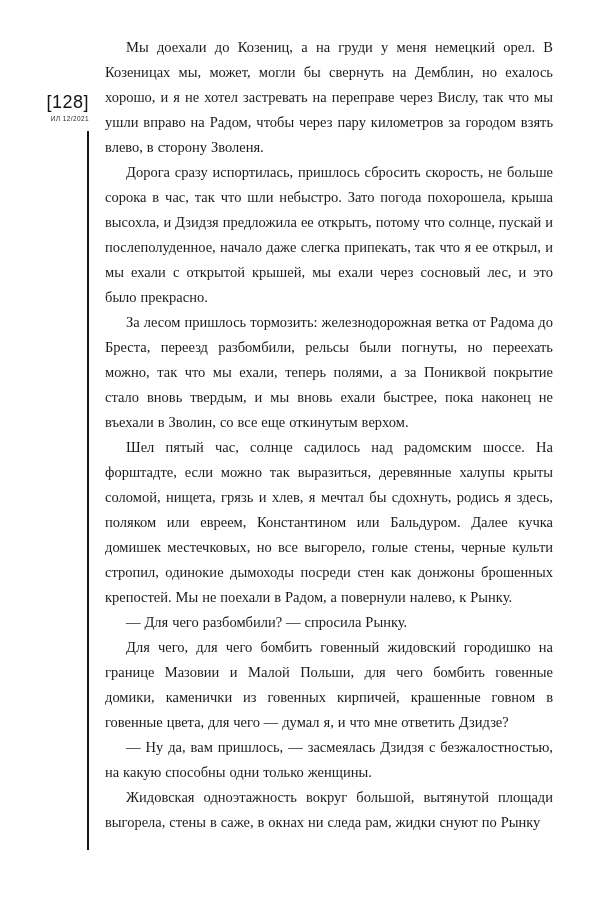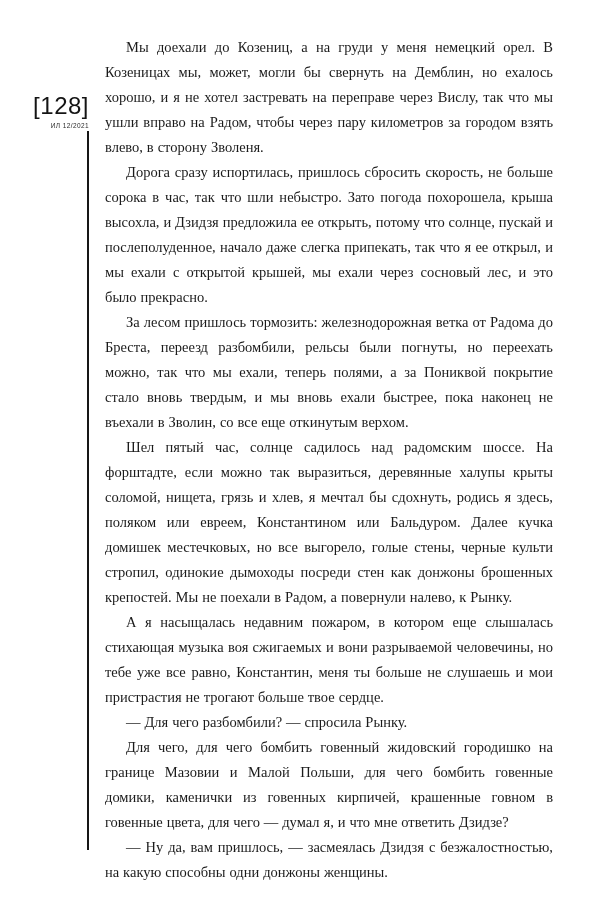--- a/index.html
+++ b/index.html
@@ -18,21 +18,21 @@
   
   .margin-block {
     position: absolute;
     left: 0;
     top: 92px;
     width: 89px;
     text-align: right;
   }
   .page-number {
     font-family: "Liberation Sans", sans-serif;
-    font-size: 24px;
+    font-size: 18px;
     font-weight: 400;
     color: #141414;
     letter-spacing: 0.5px;
     line-height: 1.15;
   }
   .journal-label {
     font-family: "Liberation Sans", sans-serif;
     font-size: 6.5px;
     color: #2a2a2a;
     letter-spacing: 0.4px;
@@ -72,17 +72,17 @@
   <div class="journal-label">ИЛ 12/2021</div>
 </div>
 
 <div class="margin-rule"></div>
 
 <div class="text-column">
   <p>Мы доехали до Козениц, а на груди у меня немецкий орел. В Козеницах мы, может, могли бы свернуть на Демблин, но ехалось хорошо, и я не хотел застревать на переправе через Вислу, так что мы ушли вправо на Радом, чтобы через пару километров за городом взять влево, в сторону Зволеня.</p>
   <p>Дорога сразу испортилась, пришлось сбросить скорость, не больше сорока в час, так что шли небыстро. Зато погода похорошела, крыша высохла, и Дзидзя предложила ее открыть, потому что солнце, пускай и послеполуденное, начало даже слегка припекать, так что я ее открыл, и мы ехали с открытой крышей, мы ехали через сосновый лес, и это было прекрасно.</p>
   <p>За лесом пришлось тормозить: железнодорожная ветка от Радома до Бреста, переезд разбомбили, рельсы были погнуты, но переехать можно, так что мы ехали, теперь полями, а за Пониквой покрытие стало вновь твердым, и мы вновь ехали быстрее, пока наконец не въехали в Зволин, со все еще откинутым верхом.</p>
   <p>Шел пятый час, солнце садилось над радомским шоссе. На форштадте, если можно так выразиться, деревянные халупы крыты соломой, нищета, грязь и хлев, я мечтал бы сдохнуть, родись я здесь, поляком или евреем, Константином или Бальдуром. Далее кучка домишек местечковых, но все выгорело, голые стены, черные культи стропил, одинокие дымоходы посреди стен как донжоны брошенных крепостей. Мы не поехали в Радом, а повернули налево, к Рынку.</p>
-  <p>А я насыщалась недавним пожаром, в котором еще слышалась стихающая музыка воя сжигаемых и вони разрываемой человечины, но тебе уже все равно, Константин, меня ты больше не слушаешь и мои пристрастия не трогают больше твое сердце.</p>
   <p>— Для чего разбомбили? — спросила Рынку.</p>
   <p>Для чего, для чего бомбить говенный жидовский городишко на границе Мазовии и Малой Польши, для чего бомбить говенные домики, каменички из говенных кирпичей, крашенные говном в говенные цвета, для чего — думал я, и что мне ответить Дзидзе?</p>
-  <p>— Ну да, вам пришлось, — засмеялась Дзидзя с безжалостностью, на какую способны одни донжоны женщины.</p>
+  <p>— Ну да, вам пришлось, — засмеялась Дзидзя с безжалостностью, на какую способны одни только женщины.</p>
+  <p>Жидовская одноэтажность вокруг большой, вытянутой площади выгорела, стены в саже, в окнах ни следа рам, жидки снуют по Рынку</p>
 </div>
 
 </body></html>

